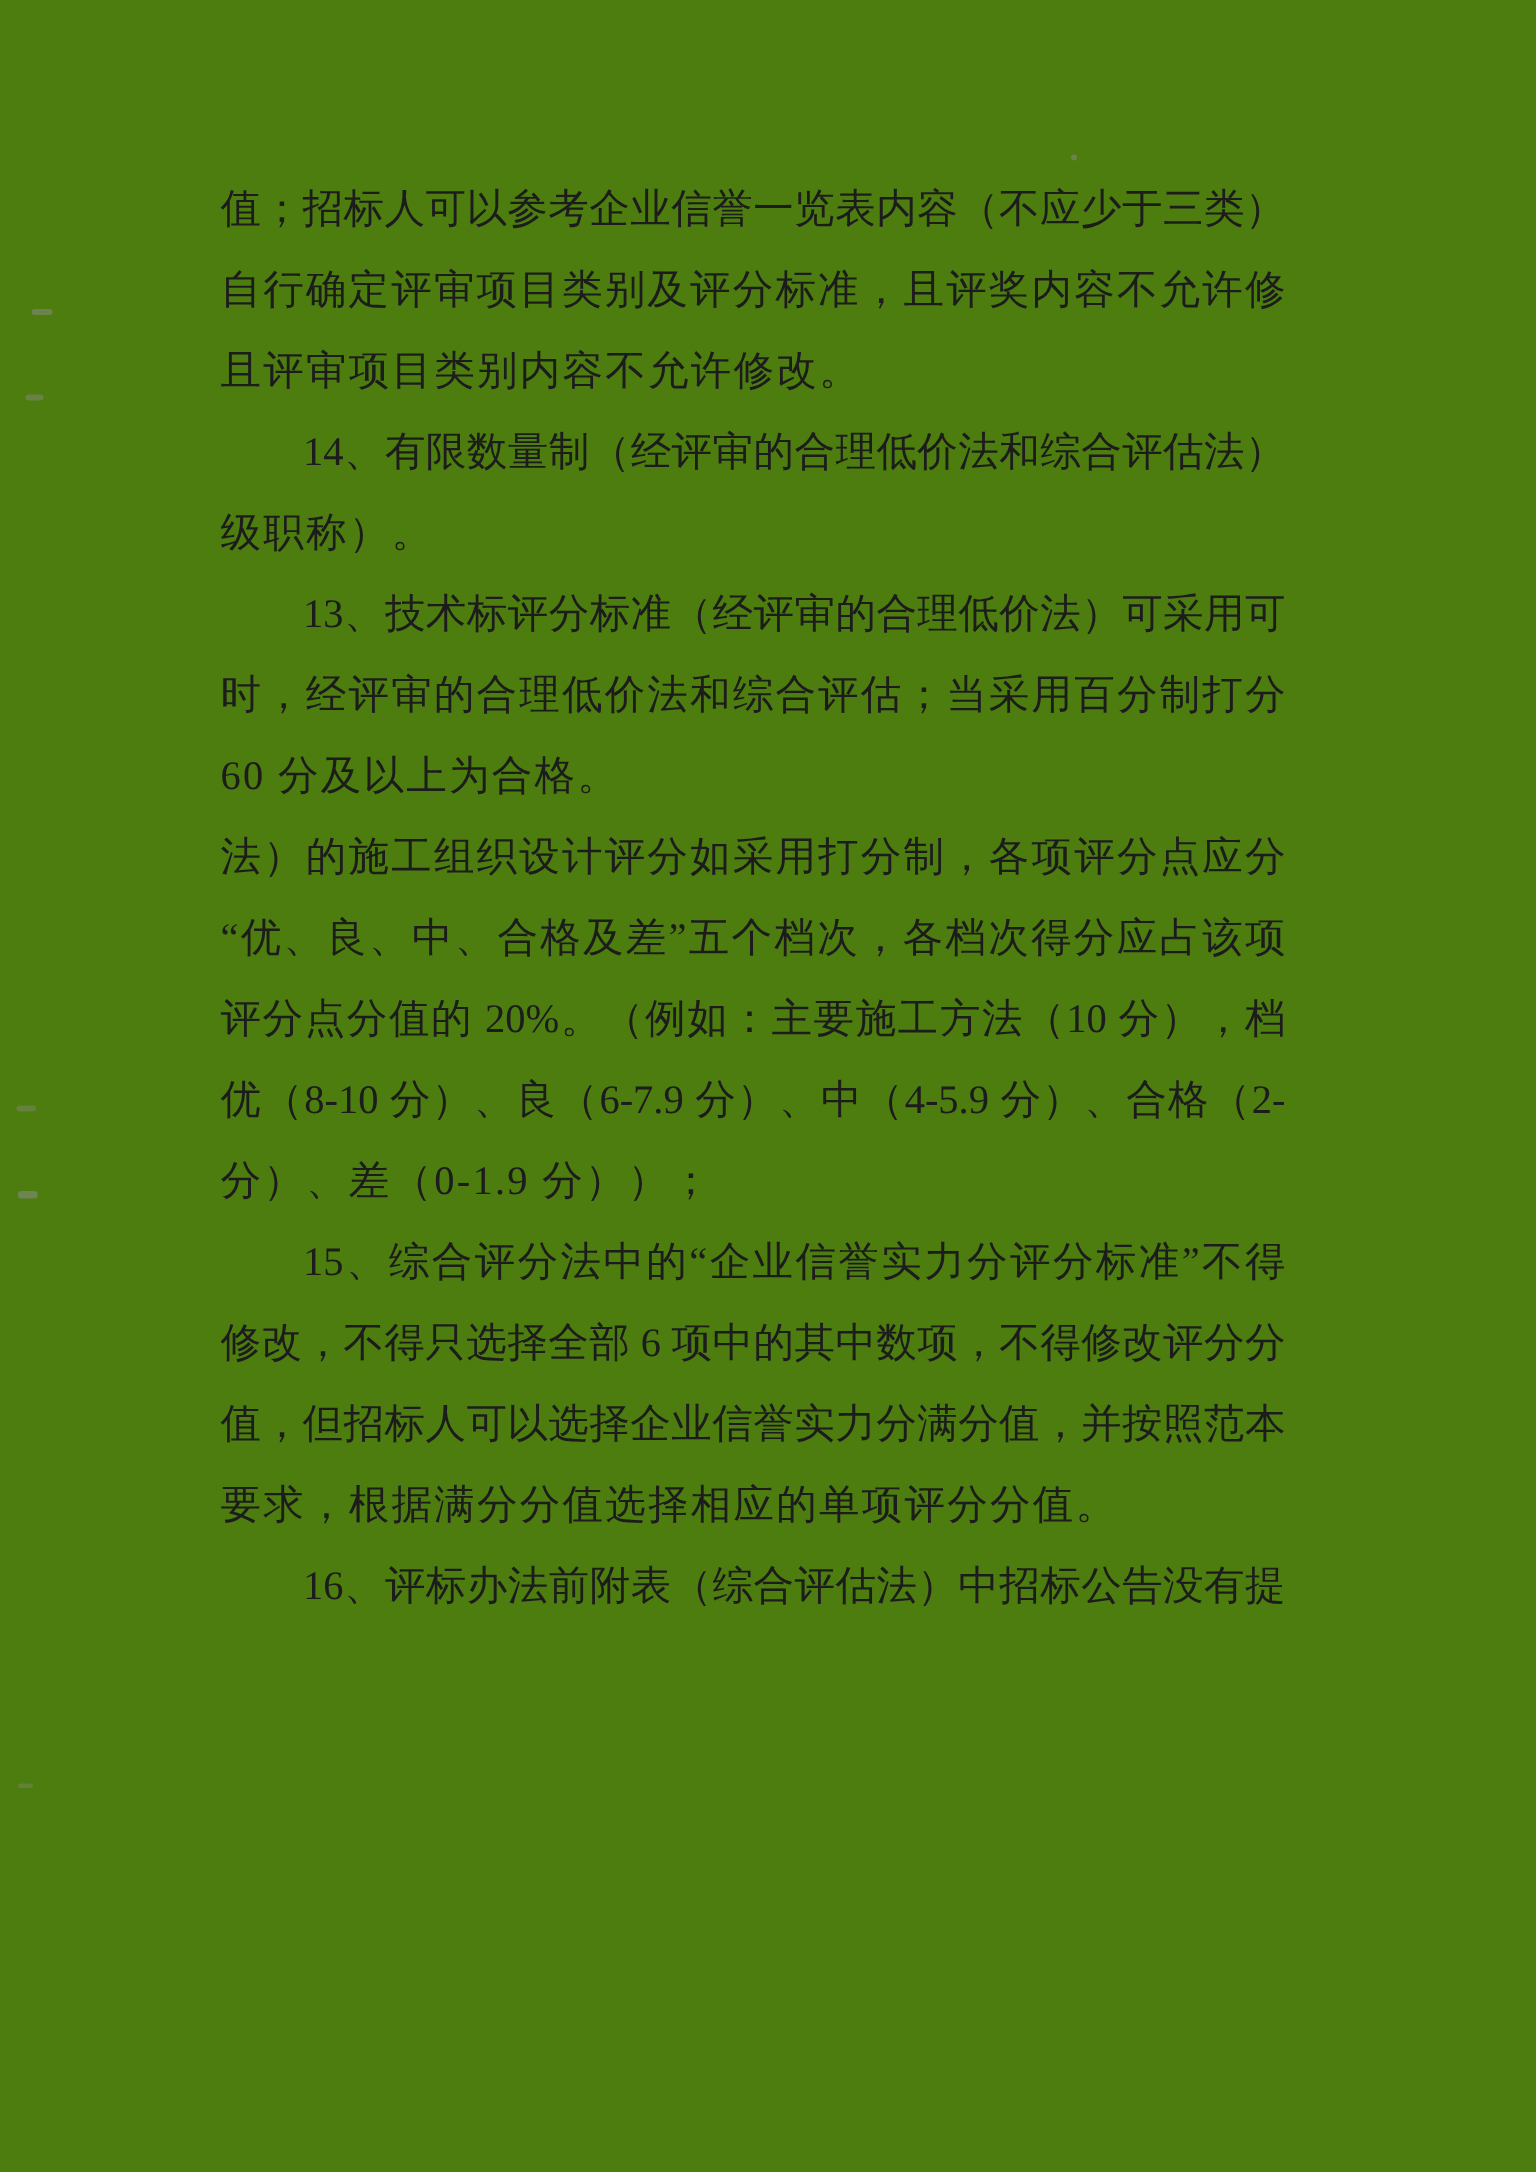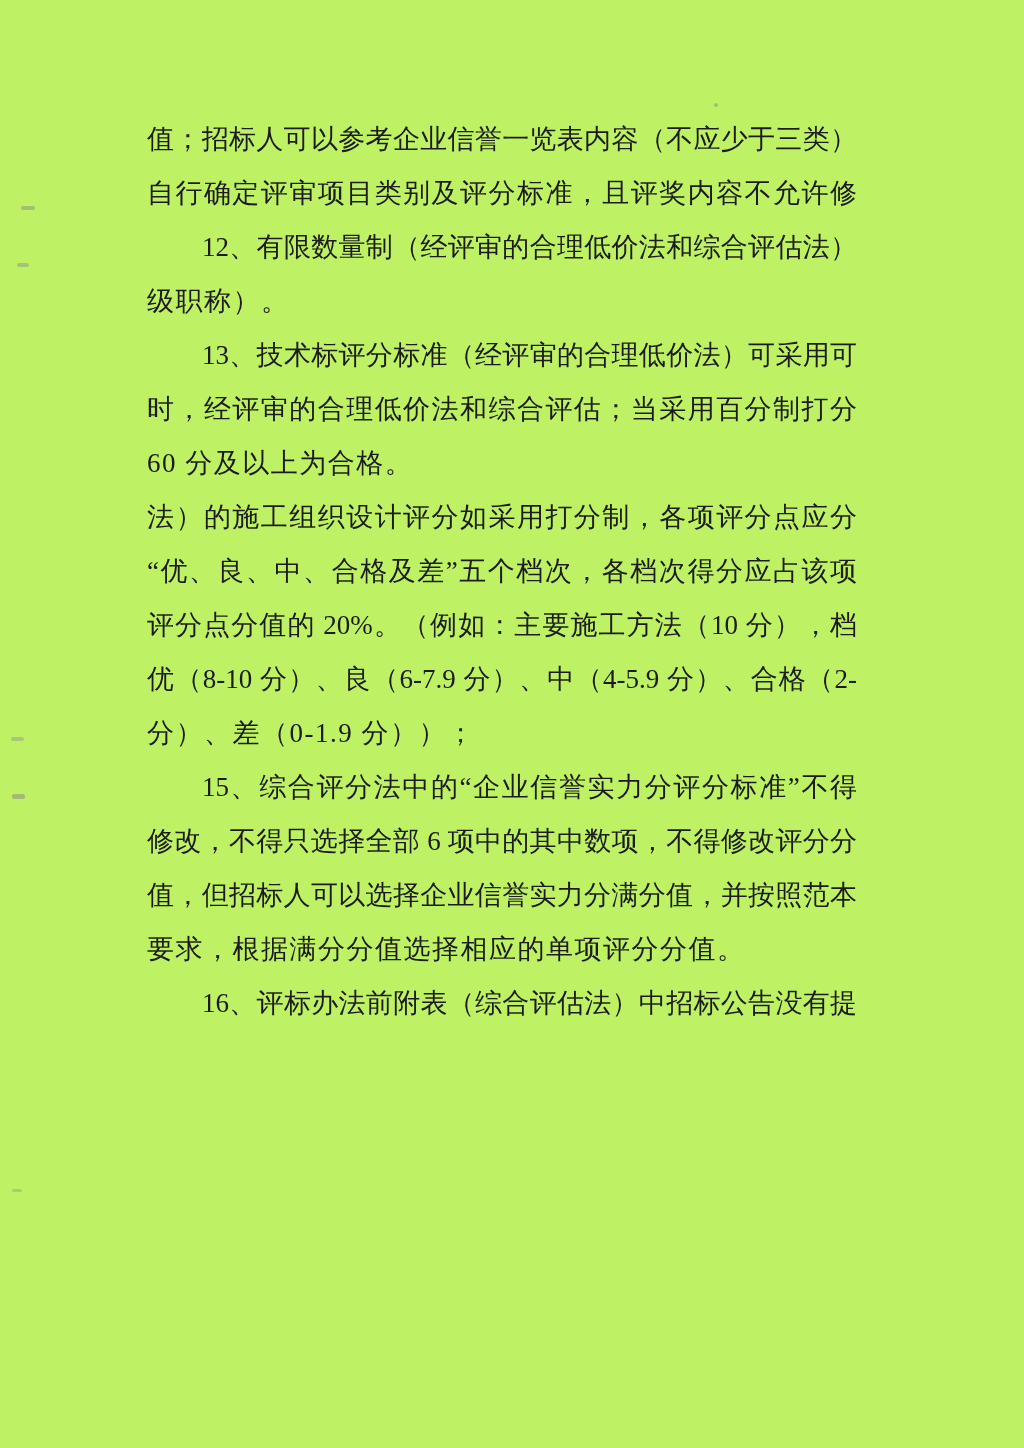--- a/index.html
+++ b/index.html
@@ -4,21 +4,21 @@
 <style>
   html, body {
     margin: 0;
     padding: 0;
     background: #ffffff;
   }
   .page {
     position: relative;
     width: 1024px;
     height: 1448px;
-    background: #bef264;
+    background: #4d7c0f;
     overflow: hidden;
   }
   .textblock {
     position: absolute;
     left: 147px;
     top: 112px;
     width: 710px;
   }
   .line {
     height: 54px;
@@ -50,21 +50,22 @@
   .speck.s5 { left: 12px;  top: 1189px; width: 10px; height: 3px; opacity: .35; }
   .speck.s6 { left: 714px; top: 103px;  width: 4px;  height: 4px; opacity: .50; border-radius: 50%; }
 </style>
 </head>
 <body>
 
 <div class="page">
   <div class="textblock">
     <div class="line full">值；招标人可以参考企业信誉一览表内容（不应少于三类）</div>
     <div class="line full">自行确定评审项目类别及评分标准，且评奖内容不允许修</div>
-    <div class="line full indent">12、有限数量制（经评审的合理低价法和综合评估法）</div>
+    <div class="line end">且评审项目类别内容不允许修改。</div>
+    <div class="line full indent">14、有限数量制（经评审的合理低价法和综合评估法）</div>
     <div class="line end">级职称）。</div>
     <div class="line full indent">13、技术标评分标准（经评审的合理低价法）可采用可</div>
     <div class="line full">时，经评审的合理低价法和综合评估；当采用百分制打分时，</div>
     <div class="line end">60 分及以上为合格。</div>
     <div class="line full">法）的施工组织设计评分如采用打分制，各项评分点应分</div>
     <div class="line full">“优、良、中、合格及差”五个档次，各档次得分应占该项</div>
     <div class="line full">评分点分值的 20%。（例如：主要施工方法（10 分），档次：</div>
     <div class="line full">优（8-10 分）、良（6-7.9 分）、中（4-5.9 分）、合格（2-3.9</div>
     <div class="line end">分）、差（0-1.9 分））；</div>
     <div class="line full indent">15、综合评分法中的“企业信誉实力分评分标准”不得</div>

